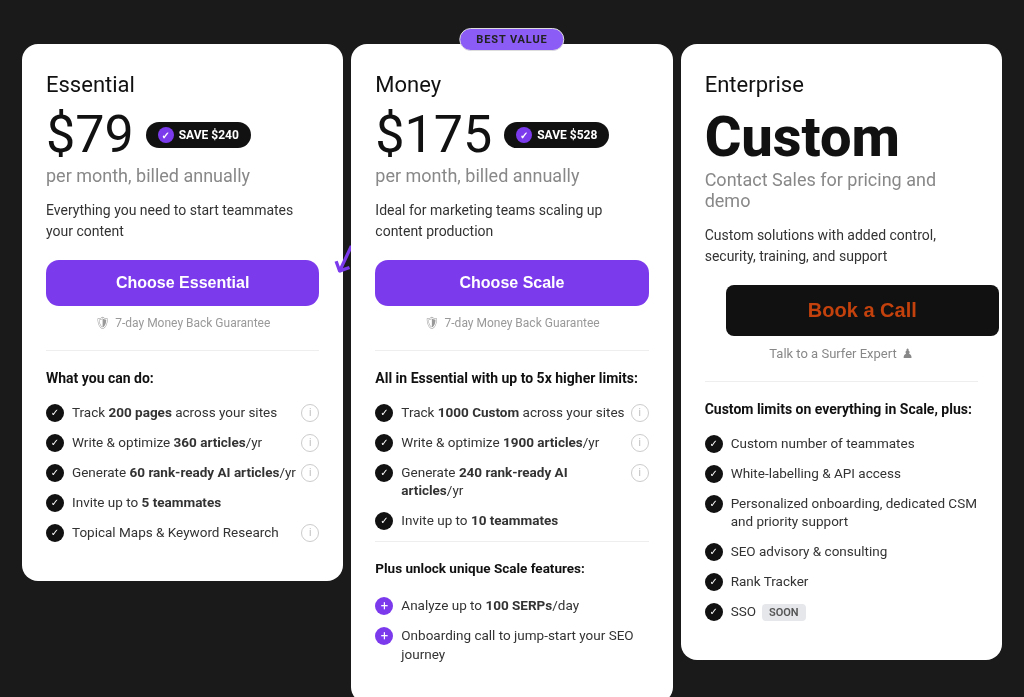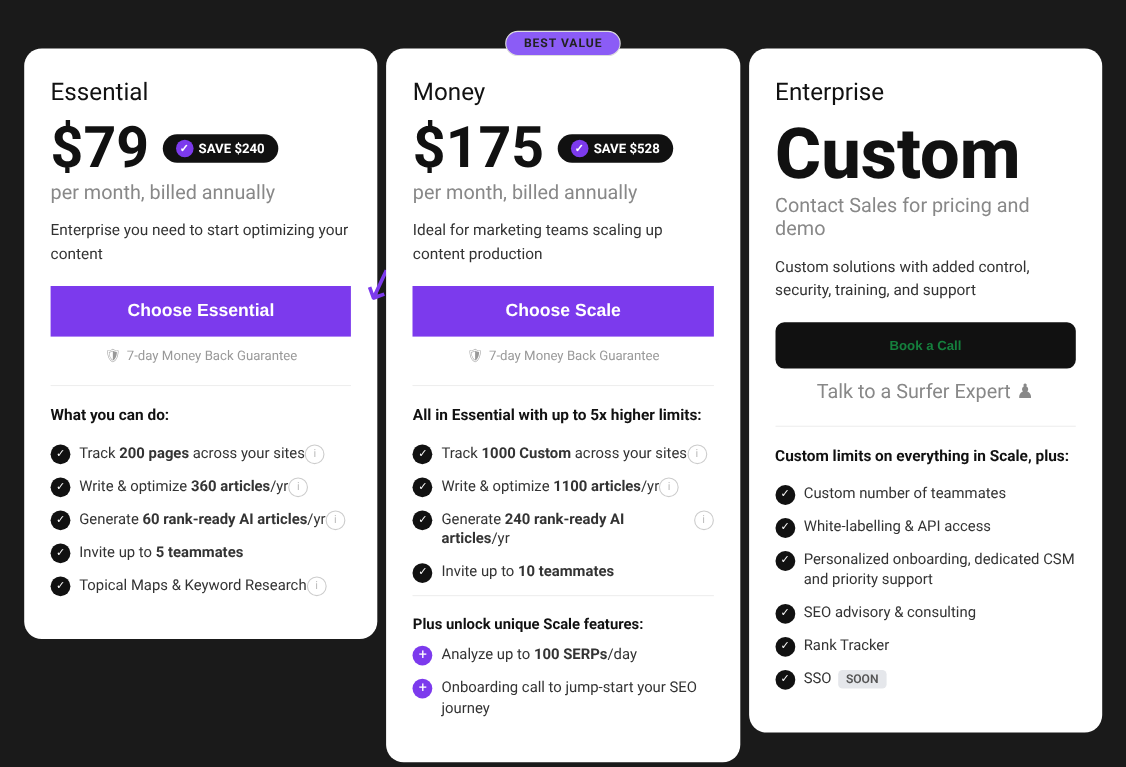--- a/index.html
+++ b/index.html
@@ -62,26 +62,26 @@
       margin-bottom: 12px;
     }
     .price-row {
       display: flex;
       align-items: center;
       gap: 12px;
       margin-bottom: 4px;
     }
     .price {
       font-size: 52px;
-      font-weight: 700;
+      font-weight: 400;
       color: #111;
       line-height: 1;
     }
     .price-custom {
-      font-size: 64px;
+      font-size: 56px;
       font-weight: 800;
       color: #111;
       line-height: 1;
     }
     .save-badge {
       background: #111;
       color: #fff;
       border-radius: 20px;
       padding: 5px 12px;
       font-size: 12px;
@@ -111,54 +111,55 @@
       font-size: 14px;
       color: #333;
       margin-bottom: 18px;
       line-height: 1.5;
     }
     .cta-button-purple {
       width: 100%;
       background: #7c3aed;
       color: #fff;
       border: none;
-      border-radius: 0;
+      border-radius: 13px;
       padding: 14px;
       font-size: 16px;
       font-weight: 600;
       cursor: pointer;
       margin-bottom: 10px;
     }
     .cta-button-dark {
       width: 100%;
       background: #111;
-      color: #15803d;
+      color: #c2410c;
       border: none;
       border-radius: 8px;
       padding: 14px;
-      font-size: 12px;
+      font-size: 20px;
       font-weight: 600;
       cursor: pointer;
       margin-bottom: 10px;
+      margin-left: 21px;
     }
     .money-back {
       display: flex;
       align-items: center;
       justify-content: center;
       gap: 5px;
       font-size: 12px;
       color: #999;
       margin-bottom: 20px;
     }
     .talk-expert {
       display: flex;
       align-items: center;
       justify-content: center;
       gap: 5px;
-      font-size: 18px;
+      font-size: 13px;
       color: #888;
       margin-bottom: 20px;
     }
     .divider {
       height: 1px;
       background: #eee;
       margin-bottom: 18px;
     }
     .features-title {
       font-size: 14px;
@@ -201,40 +202,41 @@
       font-size: 13px;
       flex-shrink: 0;
       margin-top: 1px;
     }
     .feature-text strong {
       font-weight: 700;
     }
     .feature-row {
       display: flex;
       align-items: flex-start;
+      justify-content: space-between;
       width: 100%;
     }
     .info-icon {
       display: inline-flex;
       align-items: center;
       justify-content: center;
       width: 18px;
       height: 18px;
       border: 1.5px solid #ccc;
       border-radius: 50%;
       color: #bbb;
       font-size: 10px;
       flex-shrink: 0;
       margin-top: 1px;
     }
     .features-subtitle {
       font-size: 13.5px;
       font-weight: 700;
       color: #111;
-      margin-bottom: 10px;
+      margin-bottom: 20px;
       margin-top: 14px;
     }
     .soon-badge {
       background: #e5e7eb;
       color: #555;
       border-radius: 4px;
       padding: 2px 7px;
       font-size: 11px;
       font-weight: 600;
       margin-left: 6px;
@@ -249,21 +251,21 @@
       pointer-events: none;
     }
   </style>
 </head>
 <body>
 
 <div class="pricing-container">
 <div class="plan-card left"><div class="plan-name">Essential</div><div class="price-row">
         <div class="price">$79</div>
         <div class="save-badge"><span class="check-icon">✓</span>SAVE $240</div>
-      </div><div class="billing-period">per month, billed annually</div><div class="plan-description">Enterprise you need to start optimizing your content</div><button class="cta-button-purple">Choose Essential</button><div class="money-back"><span>🛡</span>7-day Money Back Guarantee</div><div class="divider"></div><div class="features-title">What you can do:</div><div class="feature-item">
+      </div><div class="billing-period">per month, billed annually</div><div class="plan-description">Everything you need to start teammates your content</div><button class="cta-button-purple">Choose Essential</button><div class="money-back"><span>🛡</span>7-day Money Back Guarantee</div><div class="divider"></div><div class="features-title">What you can do:</div><div class="feature-item">
         <span class="fi-check">✓</span>
         <div class="feature-row">
           <span class="feature-text">Track <strong>200 pages</strong> across your sites</span>
           <span class="info-icon">i</span>
         </div>
       </div><div class="feature-item">
         <span class="fi-check">✓</span>
         <div class="feature-row">
           <span class="feature-text">Write &amp; optimize <strong>360 articles</strong>/yr</span>
           <span class="info-icon">i</span>
@@ -291,21 +293,21 @@
         <div class="save-badge"><span class="check-icon">✓</span>SAVE $528</div>
       </div><div class="billing-period">per month, billed annually</div><div class="plan-description">Ideal for marketing teams scaling up content production</div><button class="cta-button-purple">Choose Scale</button><div class="money-back"><span>🛡</span>7-day Money Back Guarantee</div><div class="divider"></div><div class="features-title">All in Essential with up to 5x higher limits:</div><div class="feature-item">
         <span class="fi-check">✓</span>
         <div class="feature-row">
           <span class="feature-text">Track <strong>1000 Custom</strong> across your sites</span>
           <span class="info-icon">i</span>
         </div>
       </div><div class="feature-item">
         <span class="fi-check">✓</span>
         <div class="feature-row">
-          <span class="feature-text">Write &amp; optimize <strong>1100 articles</strong>/yr</span>
+          <span class="feature-text">Write &amp; optimize <strong>1900 articles</strong>/yr</span>
           <span class="info-icon">i</span>
         </div>
       </div><div class="feature-item">
         <span class="fi-check">✓</span>
         <div class="feature-row">
           <span class="feature-text">Generate <strong>240 rank-ready AI articles</strong>/yr</span>
           <span class="info-icon">i</span>
         </div>
       </div><div class="feature-item">
         <span class="fi-check">✓</span>

